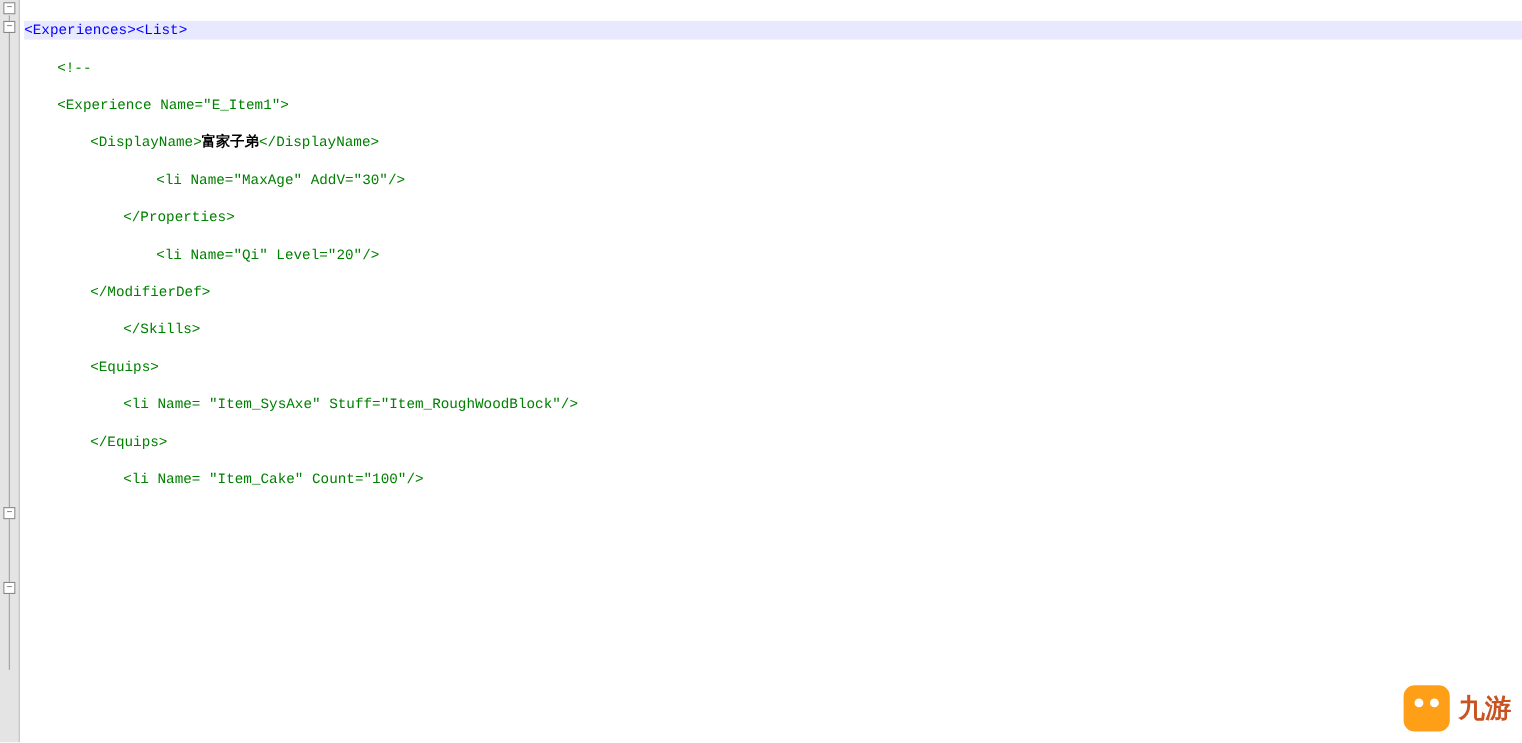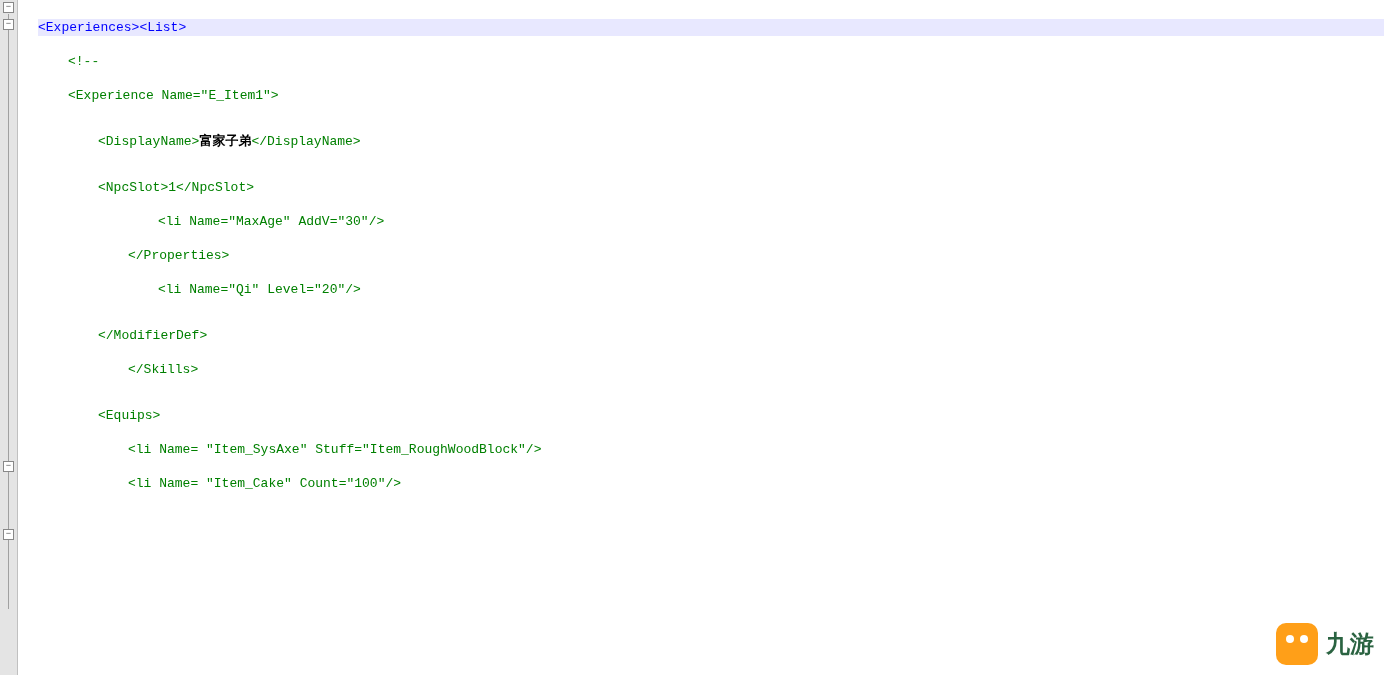--- a/index.html
+++ b/index.html
@@ -38,32 +38,32 @@
     cursor: pointer;
   }
   .fold-line {
     position: absolute;
     left: 8px;
     width: 1px;
     background: #a0a0a0;
   }
   .code-area {
     flex: 1;
-    padding: 2px 0 2px 20px;
+    padding: 2px 0 2px 4px;
     line-height: 17px;
     white-space: pre;
     position: relative;
   }
   .line { height: 17px; }
   .line.hl { background: #e8e8ff; }
   .tag { color: #0000ff; }
   .text { color: #000; font-weight: bold; }
   .comment { color: #008000; }
   .indent1 { padding-left: 30px; }
-  .indent2 { padding-left: 60px; margin-top: 12px; }
+  .indent2 { padding-left: 60px; }
   .indent3 { padding-left: 90px; }
   .indent4 { padding-left: 120px; }
   .watermark {
     position: absolute;
     right: 10px;
     bottom: 10px;
     display: flex;
     align-items: center;
     gap: 8px;
     opacity: 0.9;
@@ -84,47 +84,47 @@
     background: #fff;
     border-radius: 50%;
     top: 12px;
   }
   .watermark-icon::before { left: 10px; }
   .watermark-icon::after { right: 10px; }
   .watermark-text {
     font-family: "Microsoft YaHei", sans-serif;
     font-size: 24px;
     font-weight: bold;
-    color: #14532d;
+    color: #c2410c;
   }
 </style>
 </head>
 <body>
 
 <div class="editor">
   <div class="gutter">
     <div class="fold-marker" style="top:2px">−</div>
     <div class="fold-line" style="top:14px;height:595px"></div>
     <div class="fold-marker" style="top:19px">−</div>
     <div class="fold-marker" style="top:461px">−</div>
     <div class="fold-marker" style="top:529px">−</div>
   </div>
   <div class="code-area">
 <div class="line hl"><span class="tag">&lt;Experiences&gt;&lt;List&gt;</span></div>
 <div class="line indent1"><span class="comment">&lt;!--</span></div>
 <div class="line indent1"><span class="comment">&lt;Experience Name="E_Item1"&gt;</span></div>
 <div class="line indent2"><span class="comment">&lt;DisplayName&gt;</span><span class="text">富家子弟</span><span class="comment">&lt;/DisplayName&gt;</span></div>
-<div class="line indent2"><span class="comment">&lt;NpcSlot&gt;1&lt;/NpcSlot&gt;</span></div>
 <div class="line indent4"><span class="comment">&lt;li Name="MaxAge" AddV="30"/&gt;</span></div>
 <div class="line indent3"><span class="comment">&lt;/Properties&gt;</span></div>
 <div class="line indent4"><span class="comment">&lt;li Name="Qi" Level="20"/&gt;</span></div>
 <div class="line indent2"><span class="comment">&lt;/ModifierDef&gt;</span></div>
 <div class="line indent3"><span class="comment">&lt;/Skills&gt;</span></div>
 <div class="line indent2"><span class="comment">&lt;Equips&gt;</span></div>
 <div class="line indent3"><span class="comment">&lt;li Name= "Item_SysAxe" Stuff="Item_RoughWoodBlock"/&gt;</span></div>
+<div class="line indent2"><span class="comment">&lt;/Equips&gt;</span></div>
 <div class="line indent3"><span class="comment">&lt;li Name= "Item_Cake" Count="100"/&gt;</span></div>
 
 
 
 
 
 
 
 
 

